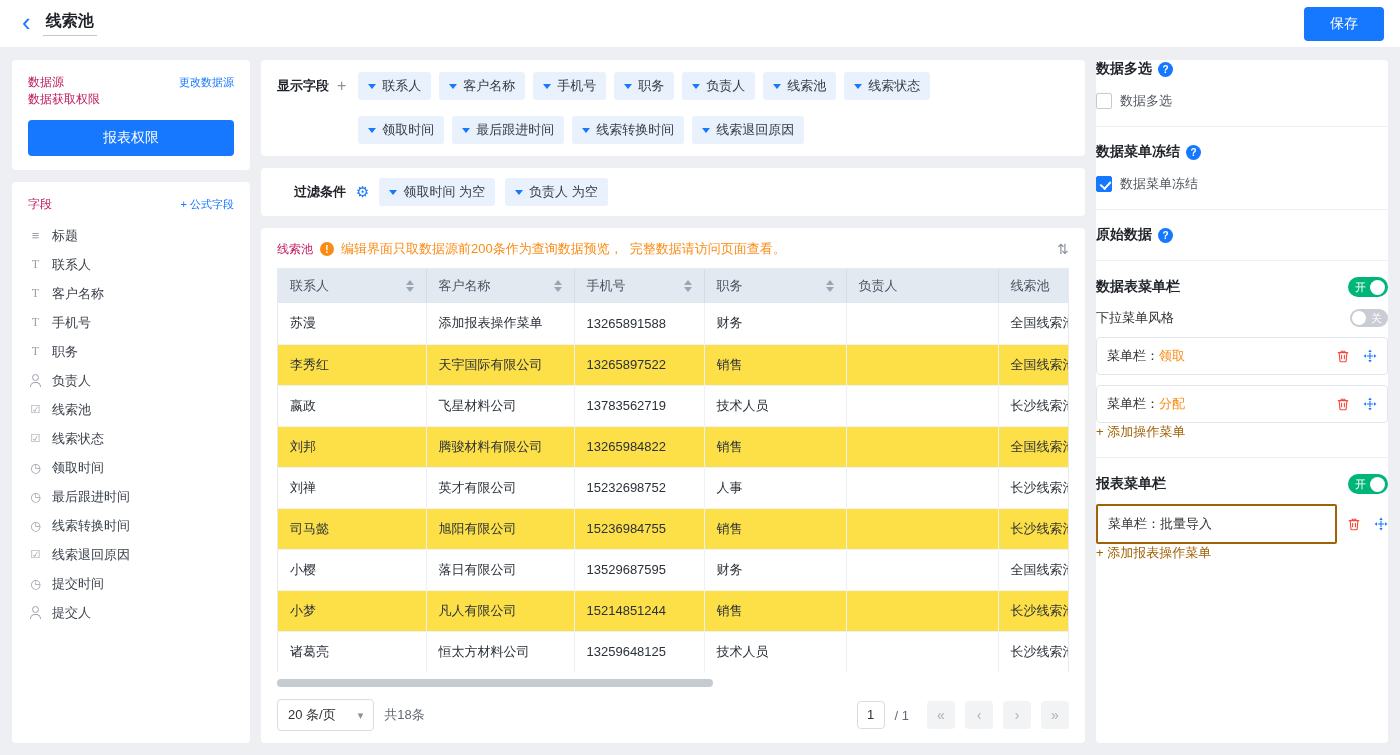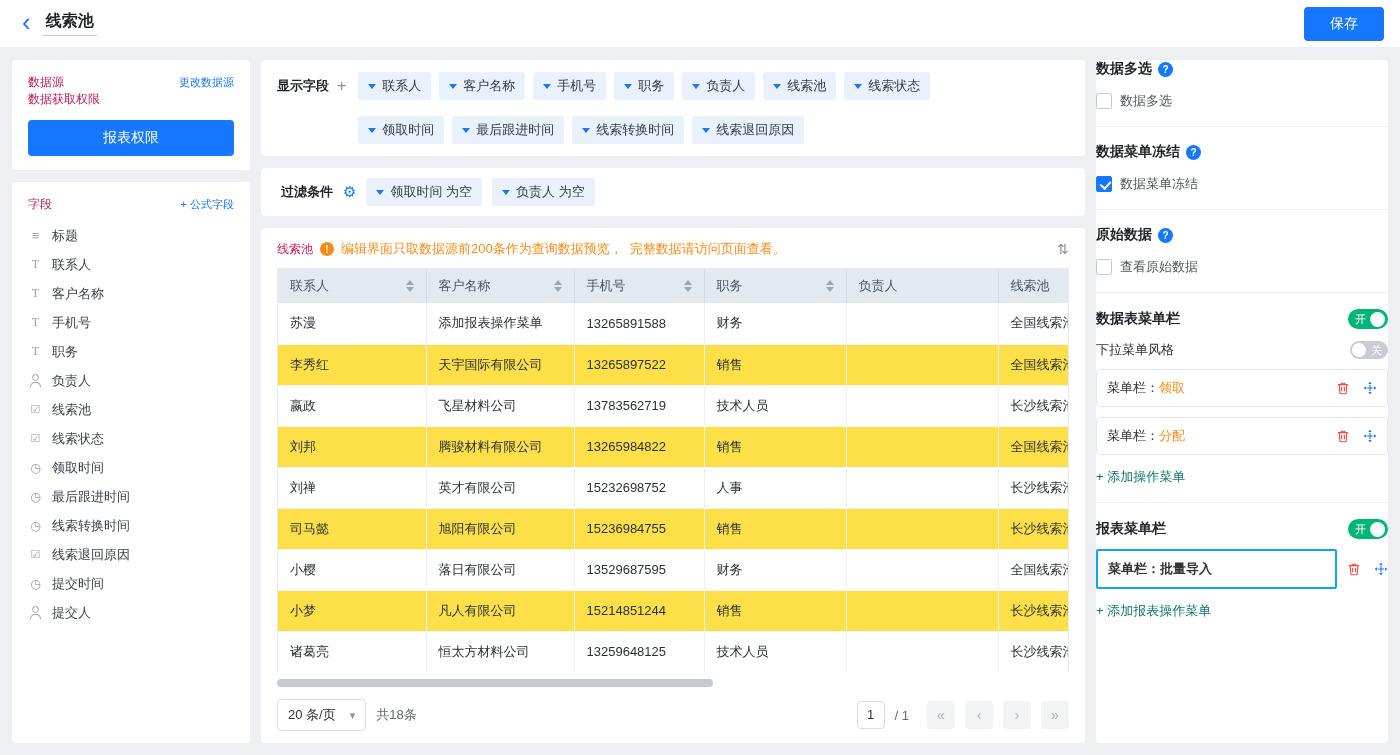--- a/index.html
+++ b/index.html
@@ -48,21 +48,21 @@
   .disp { display:flex; gap:12px; padding:12px 16px; }
   .disp-label { display:flex; align-items:center; gap:8px; flex:none; height:27px; }
   .lbl { font-size:13px; font-weight:700; color:#1f2329; }
   .plus-btn { color:#8a919c; font-size:16px; cursor:pointer; line-height:1; }
   .chips { display:flex; flex-wrap:wrap; gap:8px; flex:1; align-items:center; }
   .chip-break { flex-basis:100%; height:0; }
   .chip { display:inline-flex; align-items:center; gap:6px; background:#e9f1fd; color:#323a45;
     padding:5px 10px; border-radius:3px; cursor:pointer; white-space:nowrap; }
   .caret { width:0; height:0; border-left:4px solid transparent; border-right:4px solid transparent;
     border-top:5px solid #1677ff; }
-  .filter { display:flex; align-items:center; gap:10px; padding:10px 20px; }
+  .filter { display:flex; align-items:center; gap:10px; padding:10px 33px; }
   .gear { color:#1677ff; font-size:15px; cursor:pointer; }
   
   .tbl-panel { flex:1; min-height:0; padding:12px 16px; display:flex; flex-direction:column; }
   .tbl-head { display:flex; align-items:center; gap:7px; }
   .warn-ic { width:14px; height:14px; border-radius:50%; background:#fa8c16; color:#fff;
     font-size:10px; font-weight:700; display:inline-flex; align-items:center; justify-content:center; }
   .warn-text, .warn-link { color:#fa8c16; }
   .warn-link { cursor:pointer; }
   .sort-panel { margin-left:auto; color:#8a919c; font-size:14px; cursor:pointer; }
   .tbl-wrap { margin-top:10px; height:414px; overflow:hidden; border:1px solid #e7eaee; border-bottom:none; }
@@ -77,21 +77,21 @@
     border-bottom:5px solid #9aa6b5; }
   .s-dn { width:0; height:0; border-left:4px solid transparent; border-right:4px solid transparent;
     border-top:5px solid #9aa6b5; }
   td { height:41px; padding:0 12px; color:#2b3139; border-right:1px solid #edf0f4;
     border-bottom:1px solid #f1f3f6; background:#fff; white-space:nowrap; overflow:hidden; }
   tr.alt td { background:#fde047; border-bottom-color:#e9f3fc;margin-top:48px; }
   .hscroll { height:8px; margin-top:7px; position:relative; flex:none; }
   .hbar { position:absolute; left:0; top:0; height:8px; width:55%; background:#c6cad1;
     border-radius:4px; cursor:pointer; }
   .pager { display:flex; align-items:center; gap:10px; margin-top:12px; }
-  .size-select { display:flex; align-items:center; gap:14px; border:1px solid #d9dce1;
+  .size-select { display:flex; align-items:center; gap:22px; border:1px solid #d9dce1;
     border-radius:4px; padding:6px 10px; cursor:pointer; }
   .sel-caret { color:#8a919c; font-size:11px; }
   .total { color:#646a73;text-align:right; }
   .pg-spacer { flex:1; }
   .page-box { border:1px solid #d9dce1; border-radius:4px; min-width:28px; height:28px;
     line-height:26px; text-align:center; cursor:text; }
   .page-suffix { color:#646a73; margin-right:8px; }
   .nav { width:28px; height:28px; border:none; background:#f2f3f5; border-radius:4px;
     color:#a8aeb8; font-size:14px; cursor:pointer; line-height:1; }
   
@@ -114,23 +114,23 @@
   .toggle .knob { width:15px; height:15px; background:#fff; border-radius:50%; }
   .toggle.off .knob { width:14px; height:14px; }
   .sub-row { display:flex; align-items:center; justify-content:space-between; margin-top:12px; color:#333; }
   .menu-row { display:flex; align-items:center; border:1px solid #e5e6eb; border-radius:4px;
     padding:0 10px; height:38px; margin-top:10px; background:#fff; }
   .menu-text { flex:1; }
   .orange { color:#fa8c16; }
   .row-icons { display:flex; align-items:center; gap:13px; }
   .ic-btn { display:inline-flex; cursor:pointer; }
   .hl-wrap { display:flex; align-items:center; gap:10px; margin-top:10px; }
-  .hl-box { flex:1; border:2px solid #0ea5e9; border-radius:2px; height:40px;
-    display:flex; align-items:center; padding:0 10px; background:#fff;font-weight:bold; }
-  .add-link { display:inline-block; color:#0f766e; margin-top:13px; cursor:pointer; }
+  .hl-box { flex:1; border:2px solid #a16207; border-radius:2px; height:40px;
+    display:flex; align-items:center; padding:0 10px; background:#fff; }
+  .add-link { display:inline-block; color:#a16207; cursor:pointer; }
 </style>
 </head>
 <body>
 
 <div class="header">
   <span class="back">‹</span>
   <span class="page-title">线索池</span>
   <button class="save-btn">保存</button>
 </div>
 
@@ -466,24 +466,20 @@
       <div class="cb-row">
         <span class="cb checked"></span>
         <span>数据菜单冻结</span>
       </div>
       <div class="divider"></div>
 
       <div class="rp-title">
         <span>原始数据</span>
         <span class="help">?</span>
       </div>
-      <div class="cb-row">
-        <span class="cb"></span>
-        <span>查看原始数据</span>
-      </div>
       <div class="divider"></div>
 
       <div class="sub-row" style="margin-top:0;">
         <span class="rp-title">数据表菜单栏</span>
         <span class="toggle on">
             <span class="t-label">开</span>
             <span class="knob"></span>
           </span>
       </div>
       <div class="sub-row">

